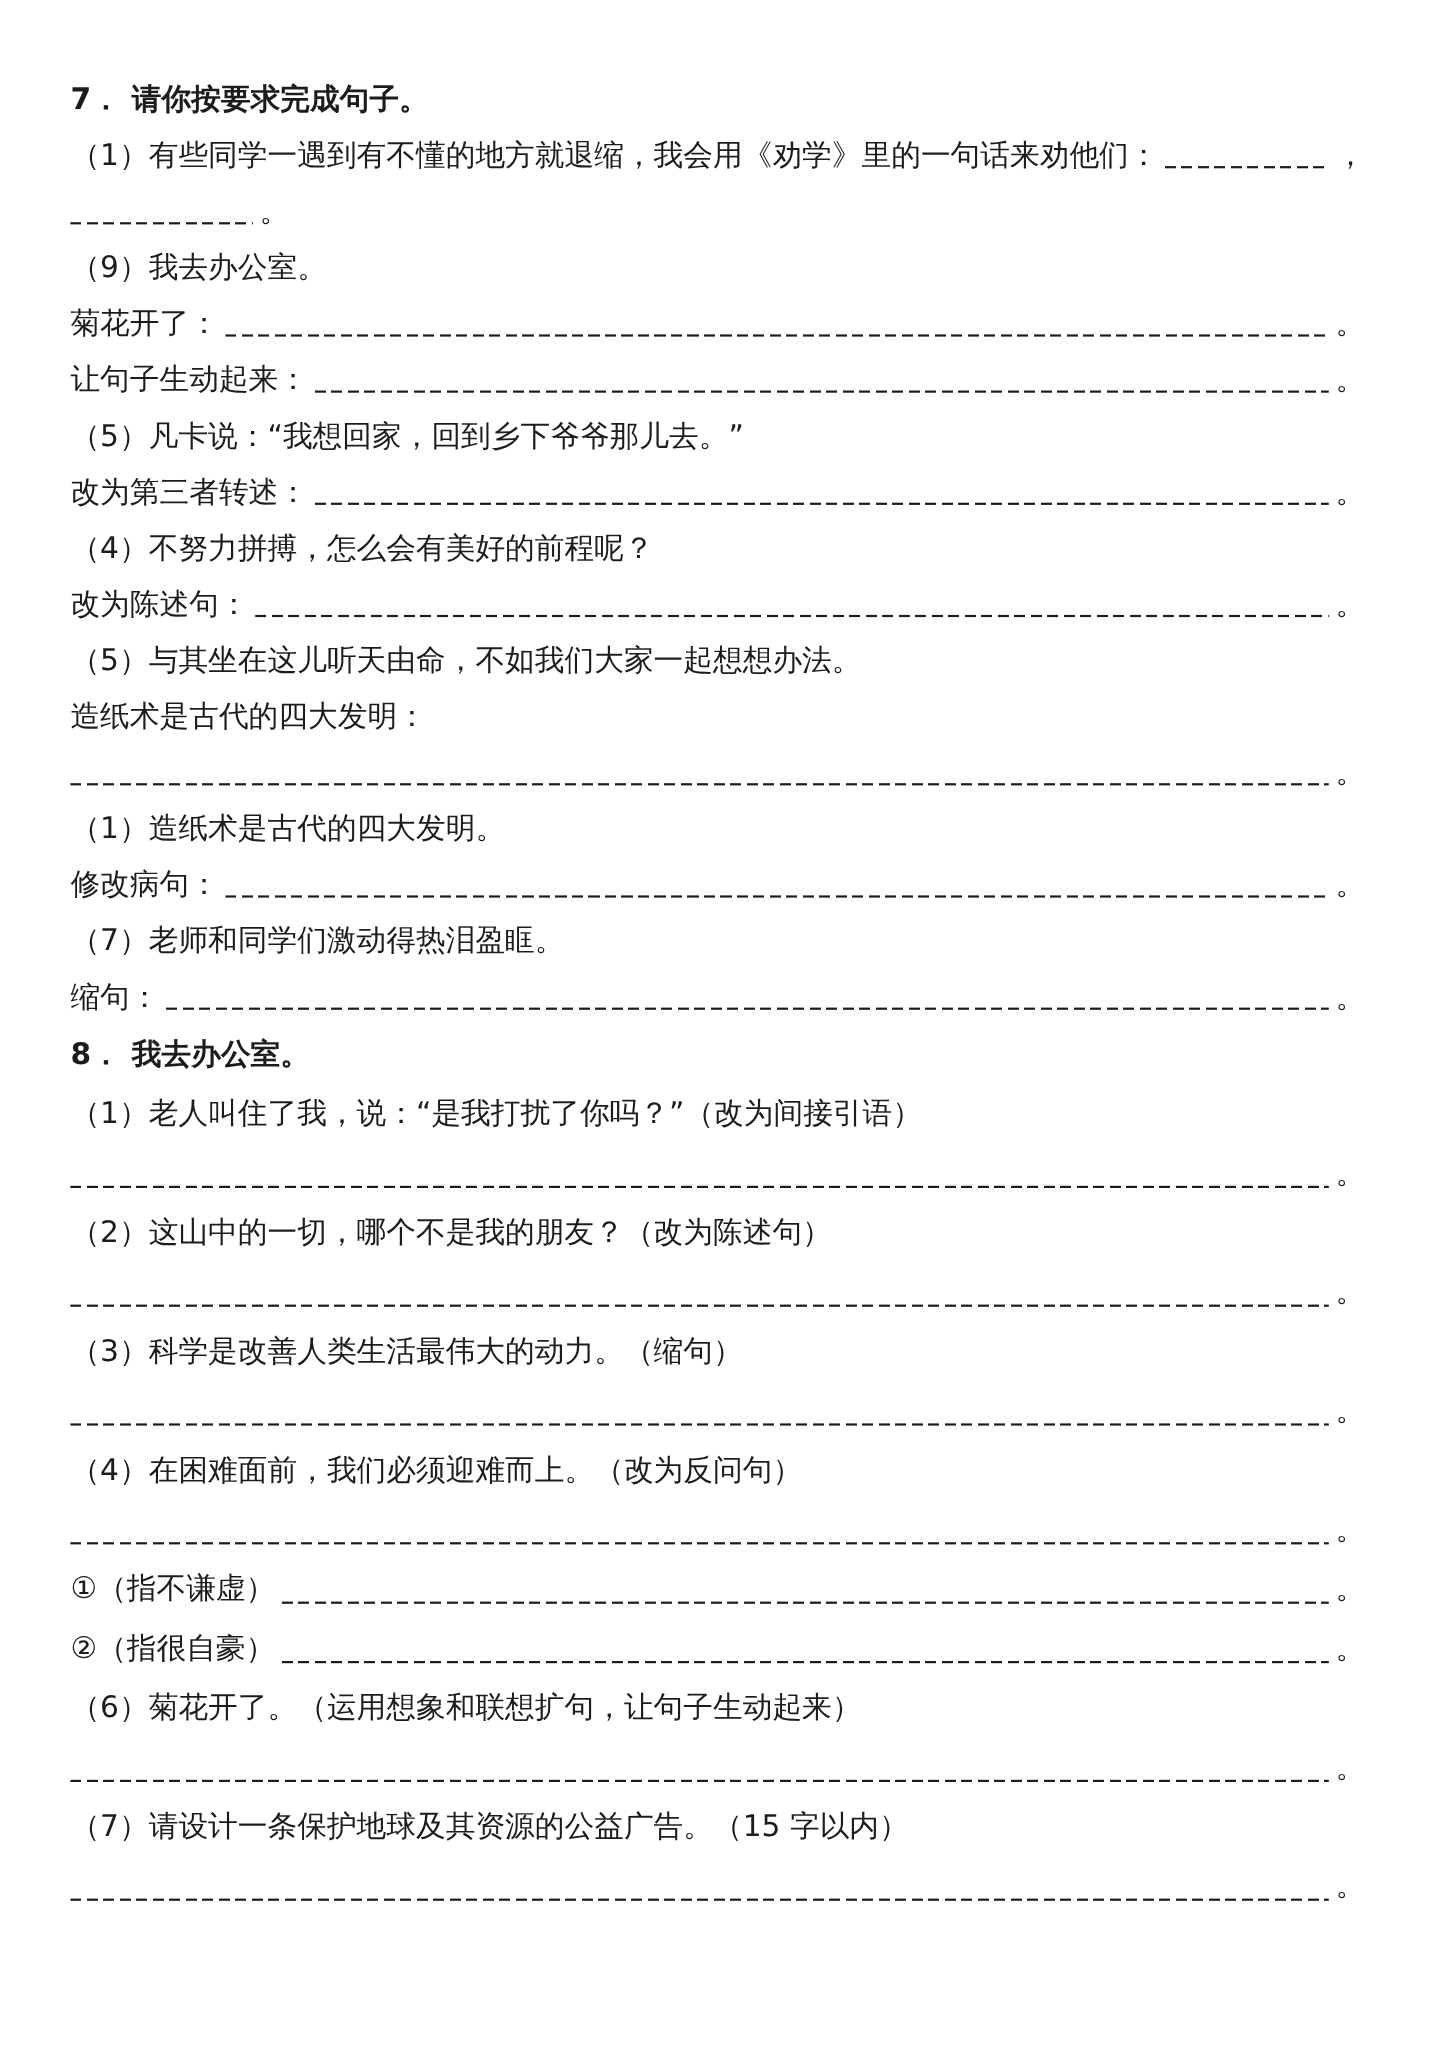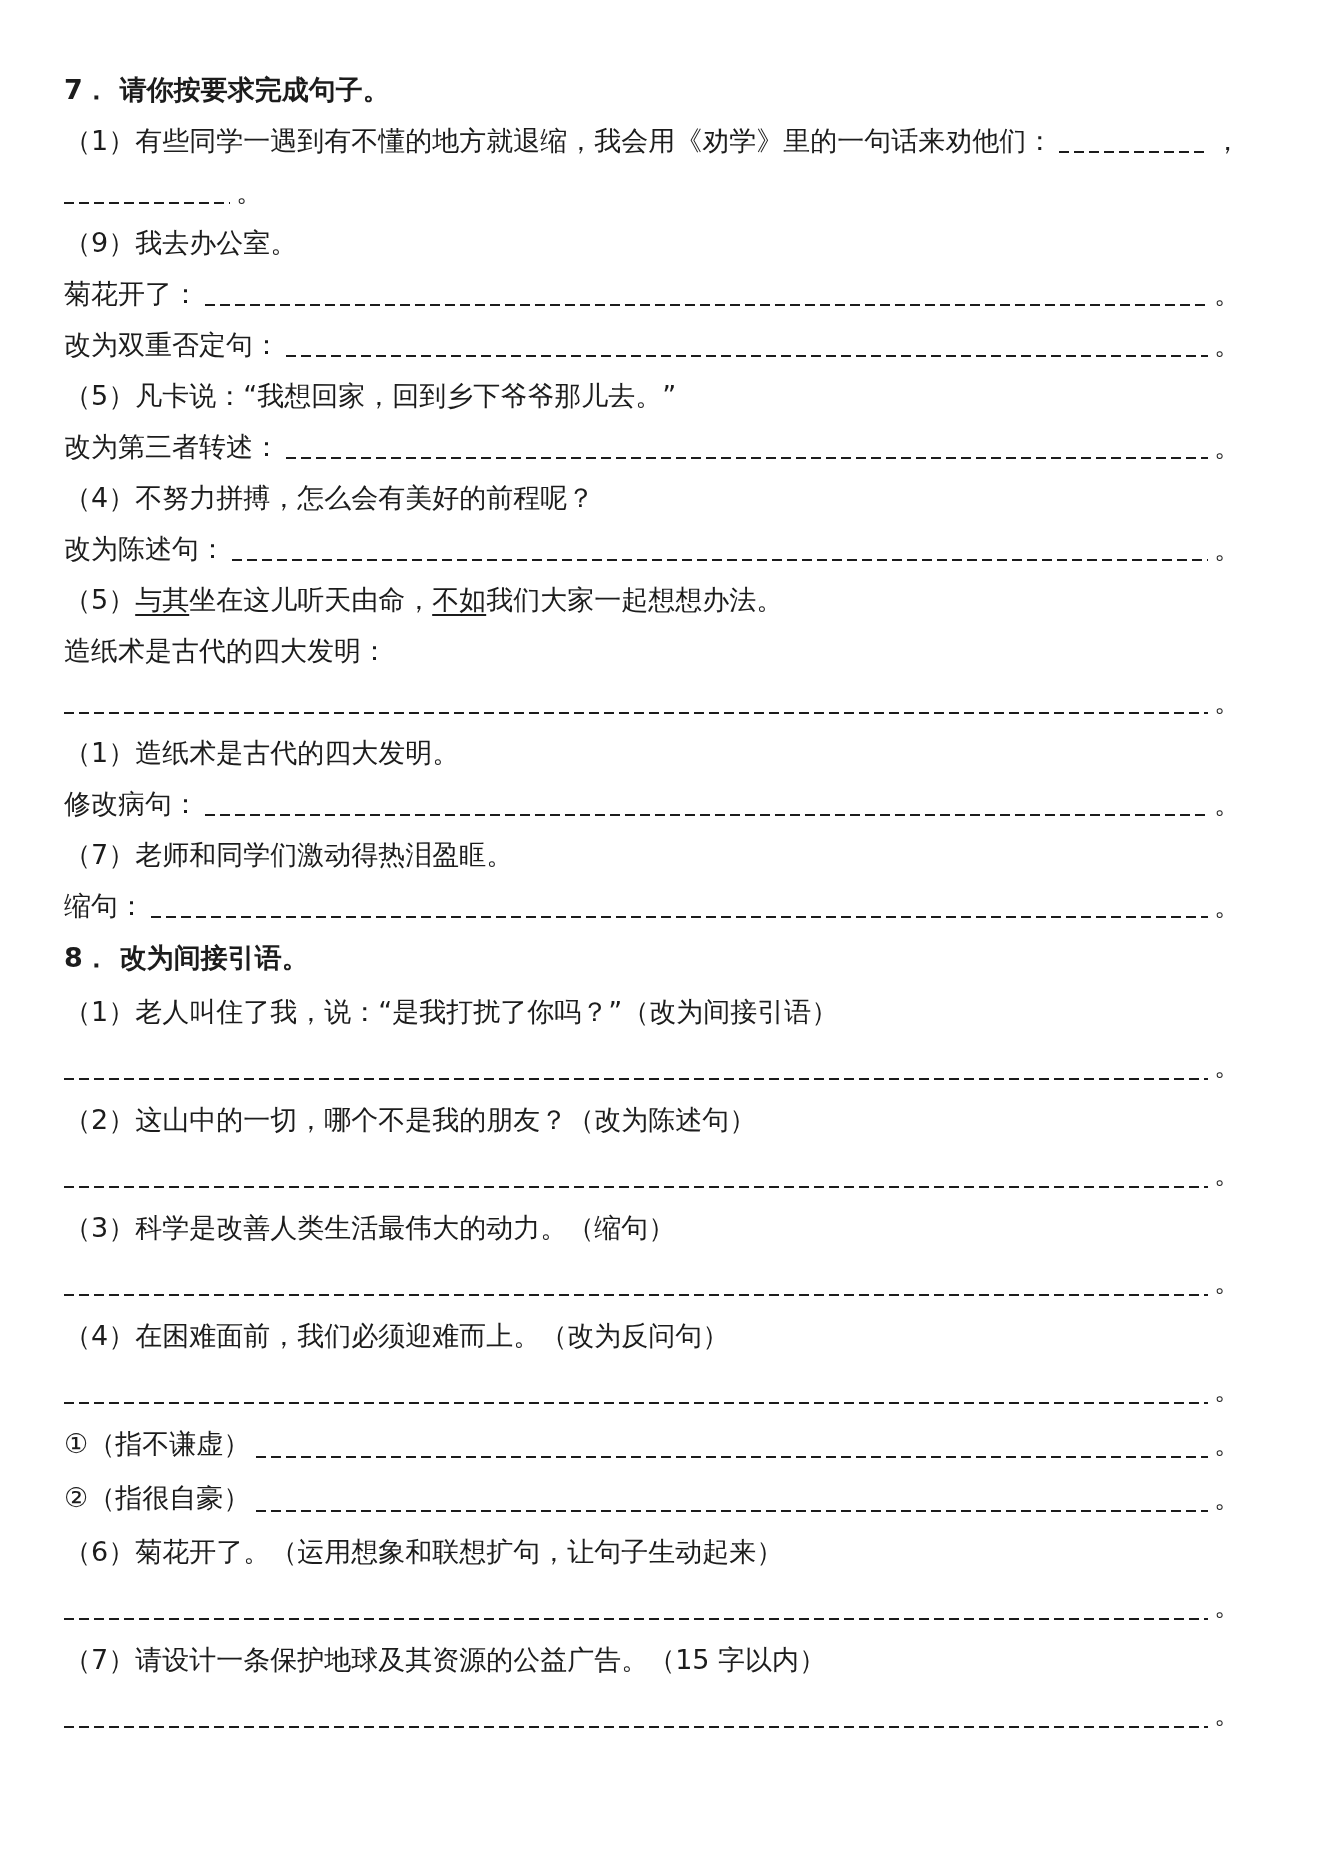--- a/index.html
+++ b/index.html
@@ -25,21 +25,20 @@
     display: flex;
     align-items: center;
     height: 51px;
     font-size: 27px;
     white-space: nowrap;
   }
   .sec8 .line { height: 54px; }
   .header { font-weight: 700; }
   .header .num { margin-right: 10px; }
   .u {
-    text-decoration: underline;
     text-decoration-thickness: 2px;
     text-underline-offset: 5px;
   }
   .blank {
     position: relative;
     flex: 1 1 auto;
     align-self: stretch;
     min-width: 60px;
     margin-left: 6px;
   }
@@ -82,21 +81,21 @@
       <span>（9）我去办公室。</span>
     </div>
 
     <div class="line">
       <span>菊花开了：</span>
       <span class="blank"></span>
       <span class="suffix">。</span>
     </div>
 
     <div class="line">
-      <span>改为双重否定句：</span>
+      <span>让句子生动起来：</span>
       <span class="blank"></span>
       <span class="suffix">。</span>
     </div>
 
     <div class="line">
       <span>（5）凡卡说：“我想回家，回到乡下爷爷那儿去。”</span>
     </div>
 
     <div class="line">
       <span>改为第三者转述：</span>
@@ -150,21 +149,21 @@
       <span class="blank"></span>
       <span class="suffix">。</span>
     </div>
 
   </div>
 
   <div class="sec8">
 
     <div class="line header">
       <span class="num">8．</span>
-      <span>改为间接引语。</span>
+      <span>我去办公室。</span>
     </div>
 
     <div class="line">
       <span>（1）老人叫住了我，说：“是我打扰了你吗？”（改为间接引语）</span>
     </div>
 
     <div class="line">
       <span class="blank" style="margin-left:0"></span>
       <span class="suffix">。</span>
     </div>

